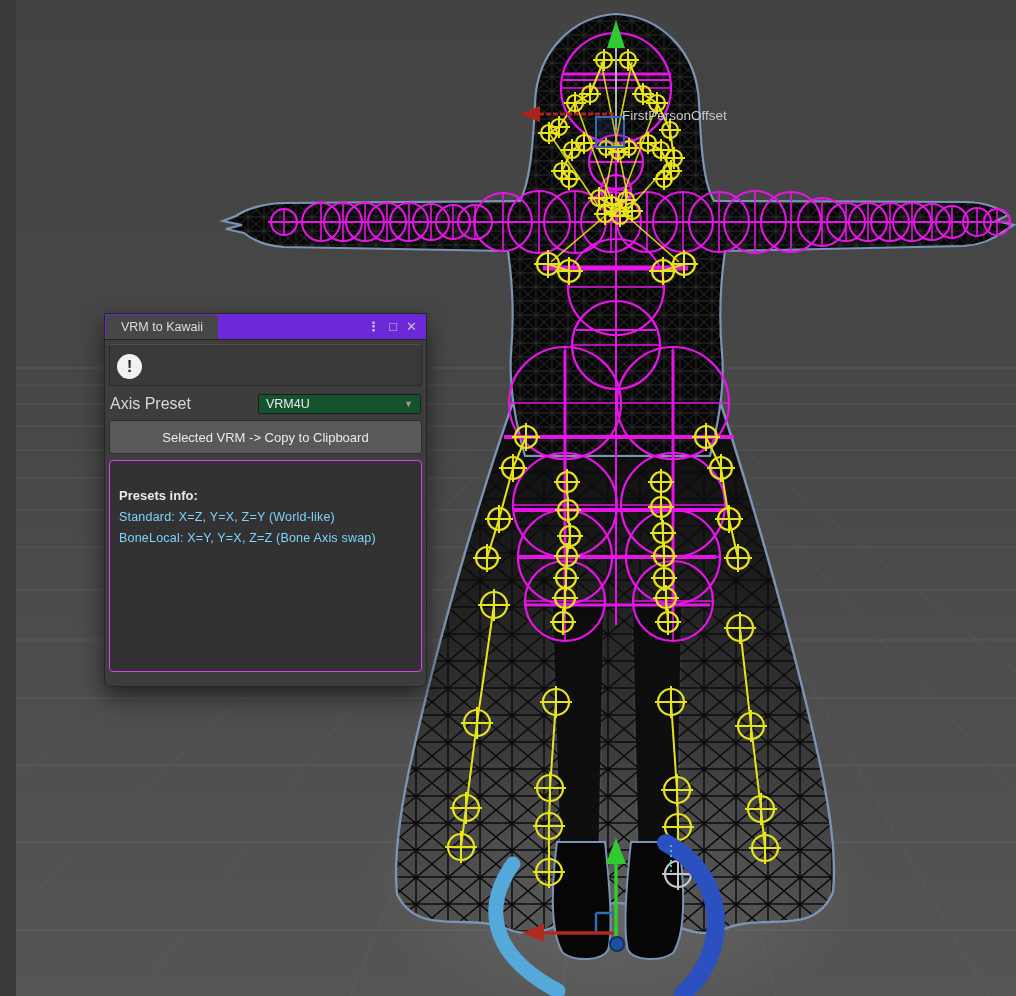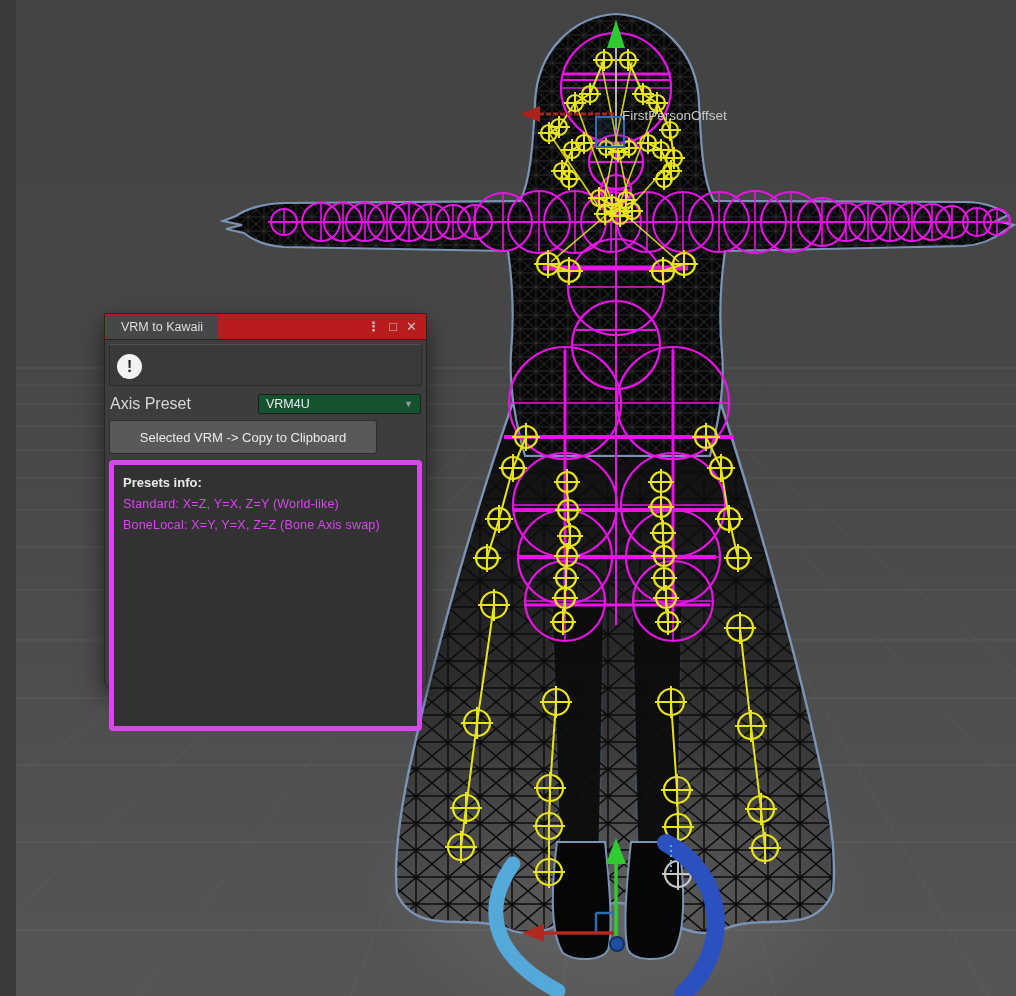--- a/index.html
+++ b/index.html
@@ -3,21 +3,21 @@
 <meta charset="utf-8">
 <style>
   html,body{margin:0;padding:0;background:#3a3a3a;}
   #stage{position:relative;width:1016px;height:996px;overflow:hidden;
          font-family:"Liberation Sans","DejaVu Sans",sans-serif;background:#4a4a4a;margin-left:16px;}
   #scene{position:absolute;left:0;top:0;}
   
   .panel{position:absolute;left:88px;top:313px;width:321px;height:372px;
          background:#3d3d3d;border:1px solid #262626;border-radius:0 0 7px 7px;
          box-shadow:0 10px 24px rgba(0,0,0,.55);z-index:10;color:#d6d6d6;}
-  .titlebar{height:25px;background:#b91c1c;display:flex;align-items:stretch;
+  .titlebar{height:25px;background:#6d28d9;display:flex;align-items:stretch;
             border-bottom:1px solid #232323;}
   .tab{background:#474747;padding:0 15px;font-size:12.5px;color:#dedede;
        display:flex;align-items:center;margin:1px 0 0 1px;}
   .winbtns{margin-left:auto;display:flex;align-items:center;gap:9px;
            padding-right:9px;color:#c5c5c5;}
   .winbtns span{cursor:default;line-height:1;}
   .wb-menu{font-size:13px;font-weight:bold;}
   .wb-max{font-size:13px;}
   .wb-close{font-size:13px;}
   .notice{margin:4px;background:#3a3a3a;border:1px solid #2a2a2a;border-top-color:#505050;
@@ -27,27 +27,27 @@
                justify-content:center;flex:none;margin-top:4px;position:relative;}
   .notice-icon::after{content:"";position:absolute;left:1px;bottom:-4px;width:0;height:0;
                border:5px solid transparent;border-top-color:#f2f2f2;transform:rotate(30deg);}
   .notice-text{font-size:11.5px;color:#c9c9c9;line-height:1.38;}
   .axis-row{display:flex;align-items:center;padding:3px 5px 2px;height:21px;}
   .axis-row label{font-size:16px;color:#d8d8d8;}
   .dropdown{margin-left:auto;width:147px;height:18px;background:#14532d;
             border:1px solid #1d1d1d;border-radius:2px;display:flex;align-items:center;
             padding:0 7px;font-size:12.5px;color:#ececec;}
   .dd-arrow{margin-left:auto;color:#9a9a9a;font-size:9px;}
-  .copy-btn{display:block;margin:4px;width:268px;height:34px;background:#595959;
+  .copy-btn{display:block;margin:4px;width:313px;height:34px;background:#595959;
             border:1px solid #2d2d2d;border-radius:3px;color:#eaeaea;font-size:13px;
             font-family:inherit;cursor:pointer;}
-  .inset{margin:6px 4px 4px;background:#323232;border:5px solid #d946ef;
-         border-radius:4px;height:271px;padding:10px 9px;box-sizing:border-box;}
+  .inset{margin:6px 4px 4px;background:#323232;border:1px solid #d946ef;
+         border-radius:4px;height:212px;padding:27px 9px;box-sizing:border-box;}
   .pi-head{font-weight:bold;font-size:13px;color:#e9e9e9;margin-bottom:7px;}
-  .pi-line{font-size:12.5px;color:#d946ef;margin-bottom:7px;letter-spacing:.2px;}
+  .pi-line{font-size:12.5px;color:#7dd3fc;margin-bottom:7px;letter-spacing:.2px;}
 </style>
 </head>
 <body>
 
 <div id="stage">
 
   <svg id="scene" width="1016" height="996" viewBox="0 0 1016 996">
     <defs>
       <linearGradient id="bgG" x1="0" y1="0" x2="0" y2="1">
         <stop offset="0" stop-color="#434343"></stop>

